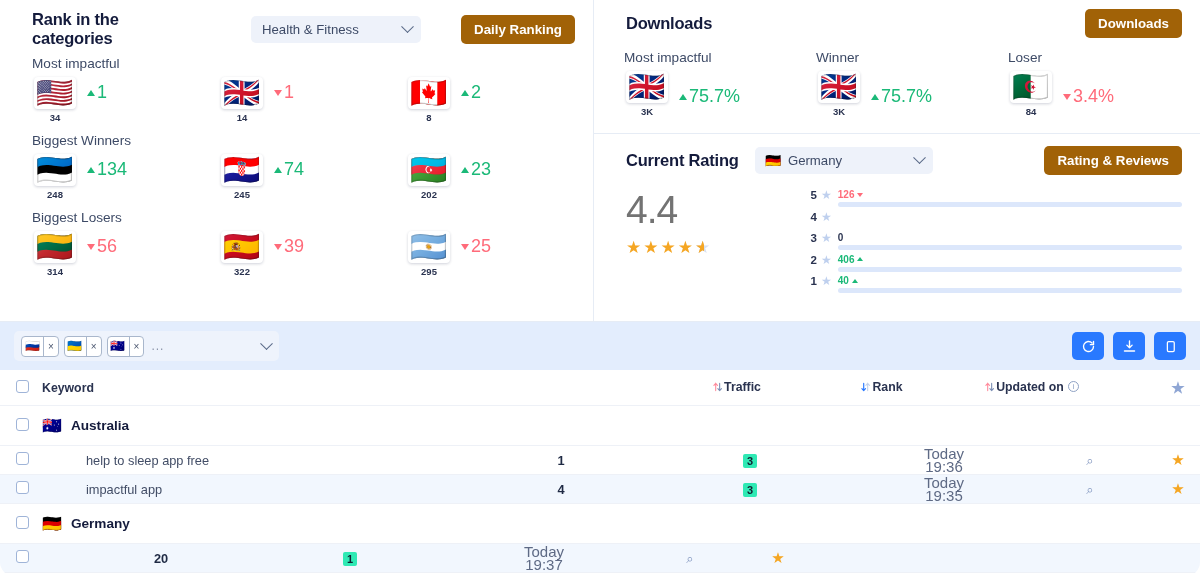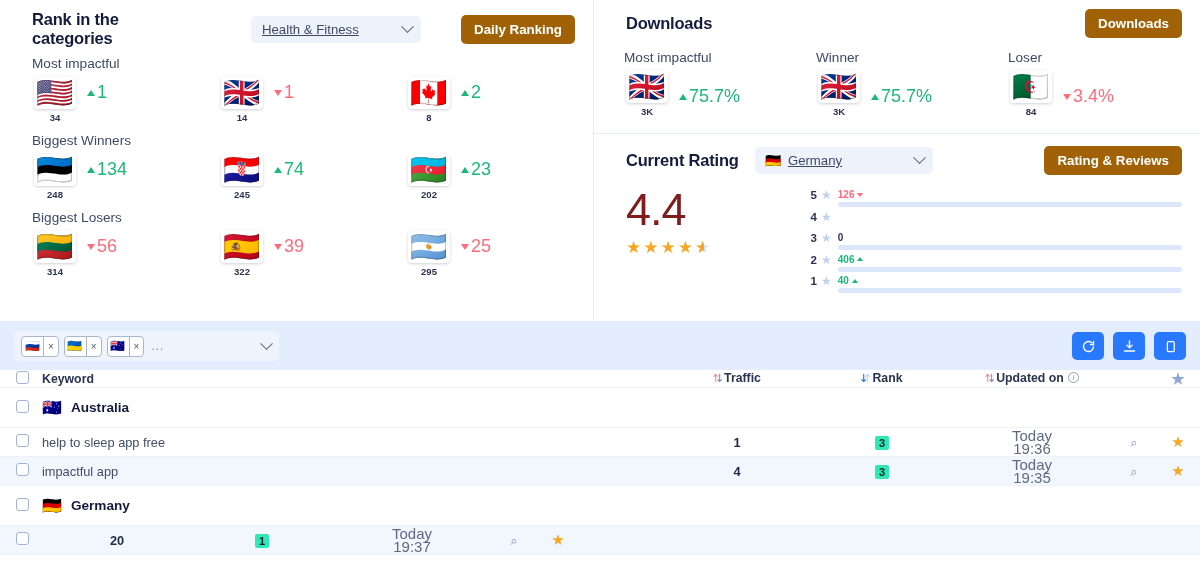--- a/index.html
+++ b/index.html
@@ -55,21 +55,21 @@
     background: #eef2fa;
     border-radius: 5px;
     display: flex;
     align-items: center;
     padding: 0 9px 0 11px;
     font-size: 13.2px;
     color: #3d4a66;
     cursor: pointer;
     position: relative;
   }
-  .select .sel-label { flex: 1; white-space: nowrap; overflow: hidden; text-decoration: underline; }
+  .select .sel-label { flex: 1; white-space: nowrap; overflow: hidden; }
   .chev {
     width: 9px; height: 9px;
     border-right: 1.6px solid #5a6a88;
     border-bottom: 1.6px solid #5a6a88;
     transform: rotate(45deg) translate(-2px,-2px);
   }
   .flag-sm { font-size: 13px; margin-right: 6px; line-height: 1; }
   .btn-blue {
     margin-left: auto;
     background: #a16207;
@@ -145,22 +145,22 @@
   
   .rating-sep { border-top: 1px solid #e6ecf5; margin-top: 16px; }
   .rating-head {
     display: flex;
     align-items: center;
     padding: 12px 18px 0 32px;
   }
   .rating-body { display: flex; padding: 10px 18px 0 32px; }
   .rating-left { width: 180px; }
   .big-score {
-    font-size: 45px;
-    color: #7f1d1d;
+    font-size: 39px;
+    color: #737373;
     font-weight: normal;
     line-height: 50px;
     letter-spacing: -1px;
   }
   .stars { margin-top: 2px; font-size: 17px; letter-spacing: 2px; color: #f5a623; }
   .star-half { color: #f5a623; }
   .star-empty { color: #d8e0ef; }
   .total-line { font-size: 11.3px; color: #4a5570; margin-top: 9px; line-height: 15px; }
 
   .bars { flex: 1; padding-top: 4px; }
@@ -227,21 +227,21 @@
     background: #2979ff;
     border-radius: 5px;
     border: none;
     cursor: pointer;
     display: flex; align-items: center; justify-content: center;
   }
 
   
   .tbl { width: 100%; }
   .thead {
-    height: 18px;
+    height: 36px;
     display: flex;
     align-items: center;
     border-bottom: 1px solid #eef1f7;
     font-size: 12.3px;
     color: #2a3350;
     font-weight: bold;
   }
   .c-check { width: 42px; padding-left: 16px; }
   .c-kw { flex: 1; }
   .c-traffic { width: 150px; text-align: center; }
@@ -274,21 +274,21 @@
   }
   .hdr-star { color: #8fa6d4; font-size: 15px; }
 
   .grow {
     display: flex;
     align-items: center;
     height: 29px;
     border-bottom: 1px solid #eef1f7;
   }
   .grow.country { height: 40px; }
-  .grow.kwrow { height: 29px; }
+  .grow.kwrow { height: 29px; gap: 44px; }
   .grow.alt { background: #f2f7fe; }
   .cn-flag { font-size: 16px; margin-right: 9px; line-height: 1; }
   .cn-name { font-size: 13.6px; font-weight: bold; color: #141b3c; }
   .kw-text { font-size: 12.8px; color: #424d66; }
   .num { font-size: 12.8px; color: #1f2a44; font-weight: bold; }
   .rank-badge {
     display: inline-block;
     background: #2fe9b4;
     color: #123;
     font-size: 11px;

